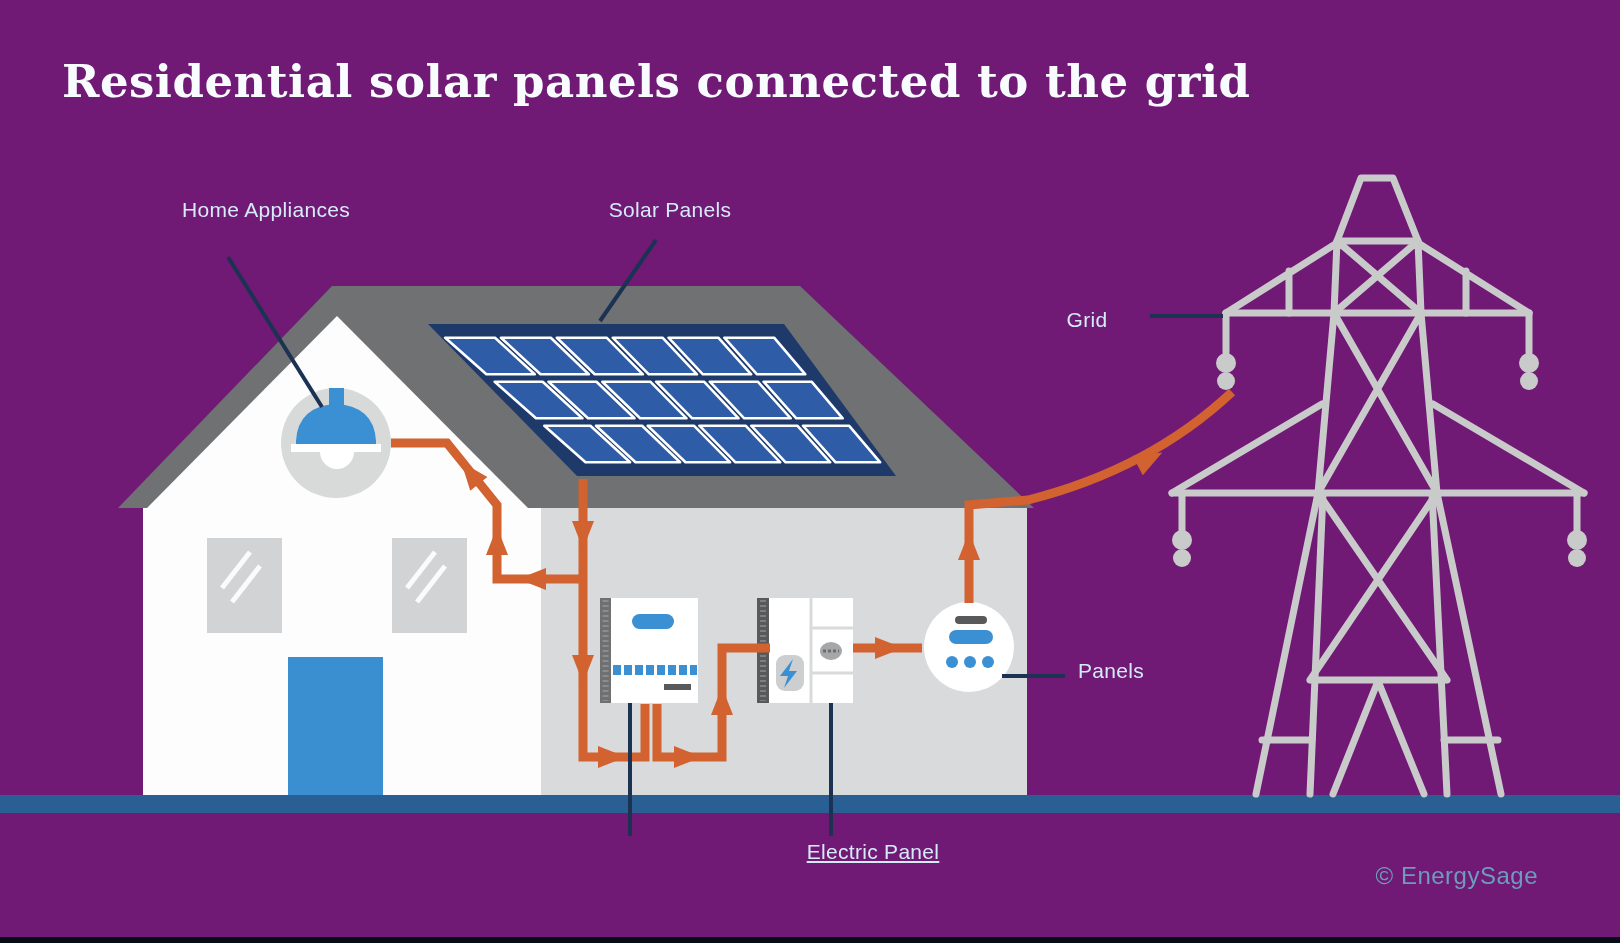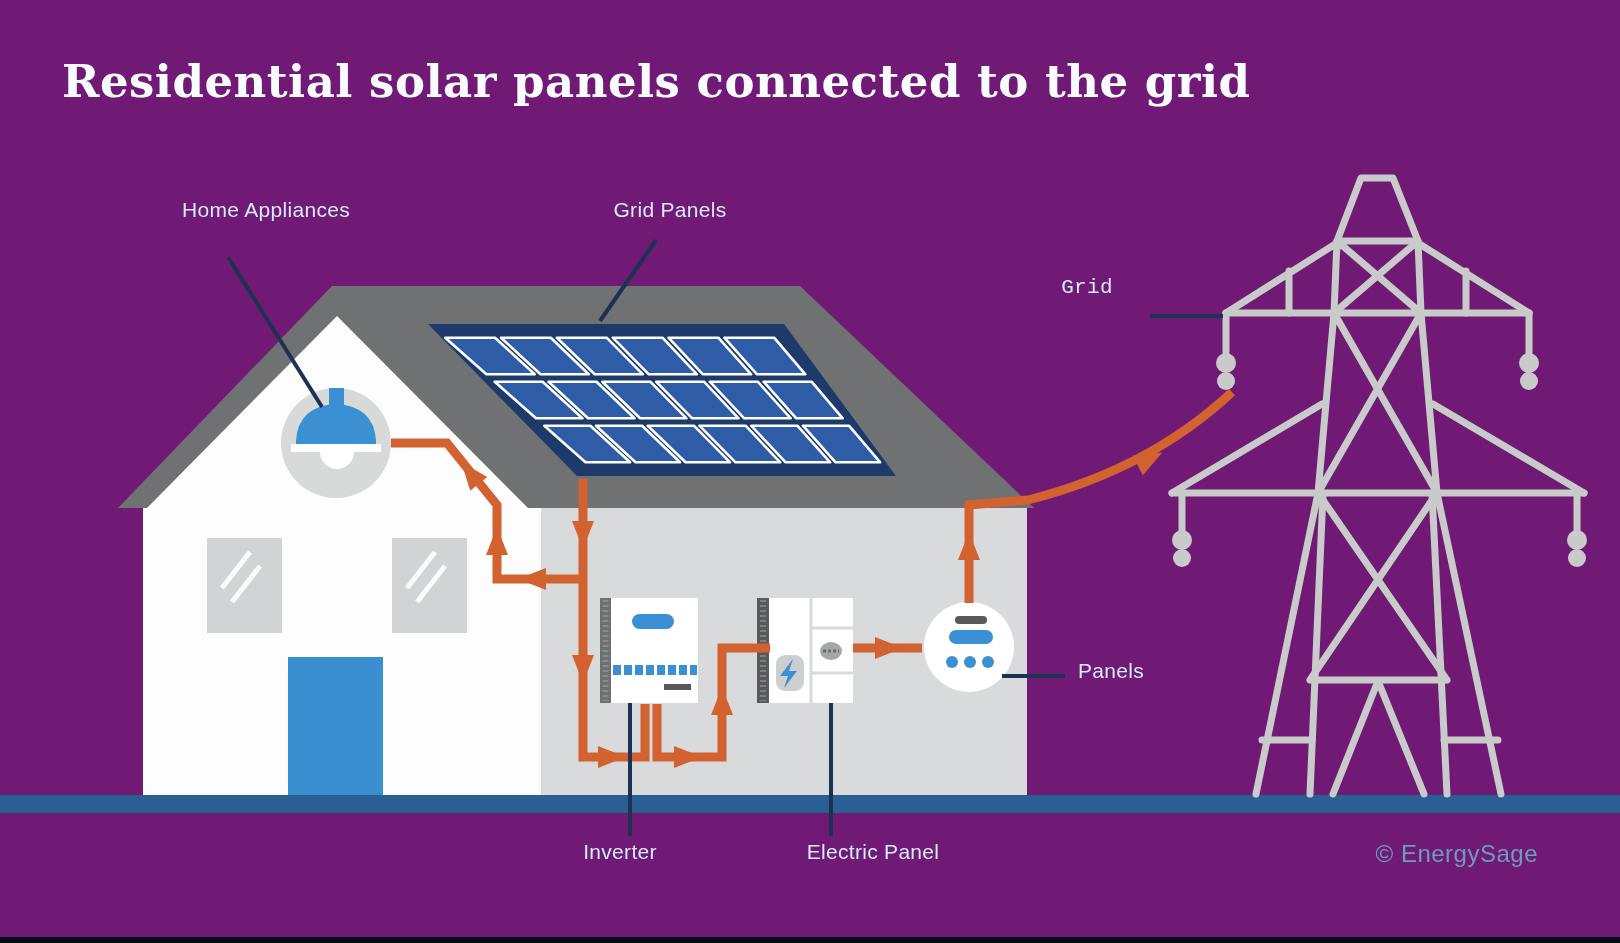--- a/index.html
+++ b/index.html
@@ -9,29 +9,29 @@
     font-family:"Liberation Sans", sans-serif;
   }
   .stage svg{position:absolute;left:0;top:0;}
   .txt{position:absolute;color:#D6EBF8;font-size:21px;letter-spacing:.3px;text-align:center;line-height:1.1;}
   .title{
     position:absolute;left:62px;top:55px;width:1300px;text-align:left;
     font-family:"DejaVu Serif","Liberation Serif",serif;font-weight:700;
     font-size:45px;color:#F8FCFF;letter-spacing:.5px;
   }
   .attribution{
-    position:absolute;left:1318px;top:840px;width:220px;text-align:right;
+    position:absolute;left:1318px;top:862px;width:220px;text-align:right;
     font-size:24px;color:#6F9BBC;letter-spacing:.5px;
   }
   .lbl-home{left:120px;top:198px;width:292px;}
   .lbl-solar{left:558px;top:198px;width:224px;}
-  .lbl-grid{left:1032px;top:276px;width:110px;font-family:Liberation Mono, monospace;}
+  .lbl-grid{left:1032px;top:308px;width:110px;}
   .lbl-meter{left:1078px;top:659px;width:120px;text-align:left;}
   .lbl-inverter{left:528px;top:840px;width:184px;}
-  .lbl-epanel{left:740px;top:840px;width:266px;}
+  .lbl-epanel{left:740px;top:840px;width:266px;text-decoration:underline;}
 </style>
 </head>
 <body>
 
 <div class="stage">
 
 <svg width="1620" height="943" viewBox="0 0 1620 943">
 
   <rect x="0" y="795" width="1620" height="18" fill="#2A5F93"></rect>
   <rect x="0" y="937" width="1620" height="6" fill="#070D16"></rect>
@@ -187,19 +187,18 @@
     <path d="M656,240 L600,321"></path>
     <path d="M1150,316 L1223,316"></path>
     <path d="M1002,676 L1065,676"></path>
     <path d="M630,703 L630,836"></path>
     <path d="M831,703 L831,836"></path>
   </g>
 </svg>
 
   <div class="title">Residential solar panels connected to the grid</div>
   <div class="txt lbl-home">Home Appliances</div>
-  <div class="txt lbl-solar">Grid Panels</div>
+  <div class="txt lbl-solar">Solar Panels</div>
   <div class="txt lbl-grid">Grid</div>
   <div class="txt lbl-meter">Panels</div>
-  <div class="txt lbl-inverter">Inverter</div>
   <div class="txt lbl-epanel">Electric Panel</div>
   <div class="attribution">© EnergySage</div>
 </div>
 
 </body></html>

